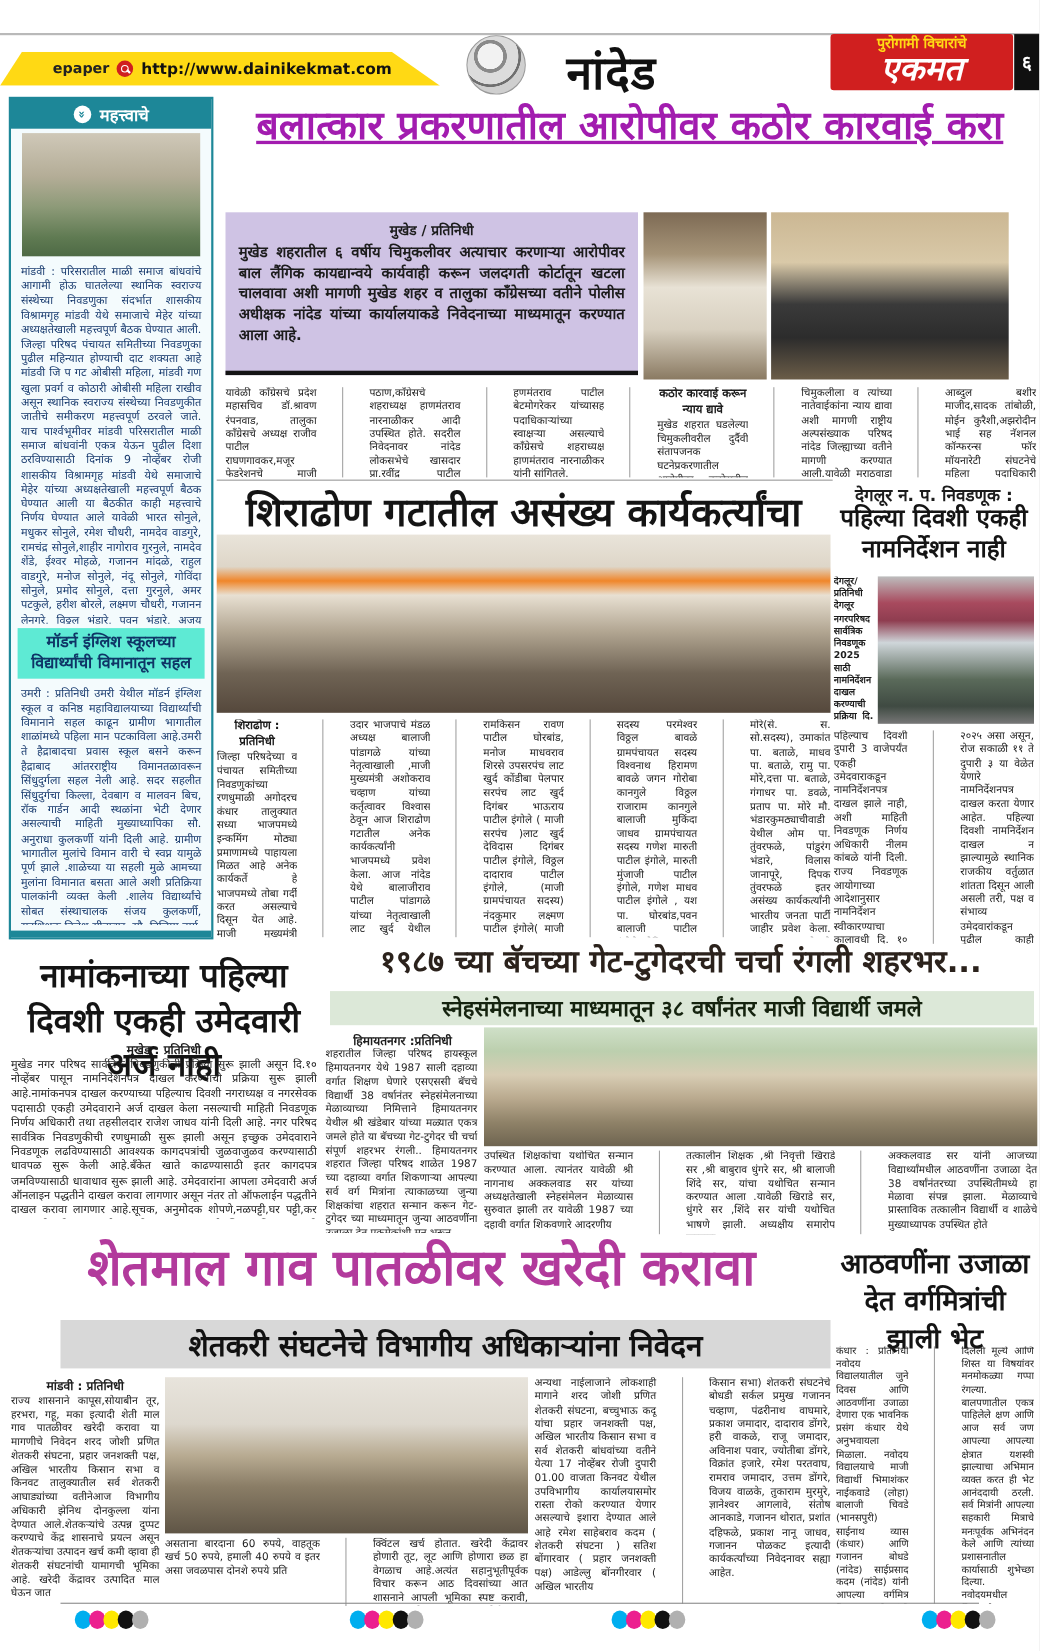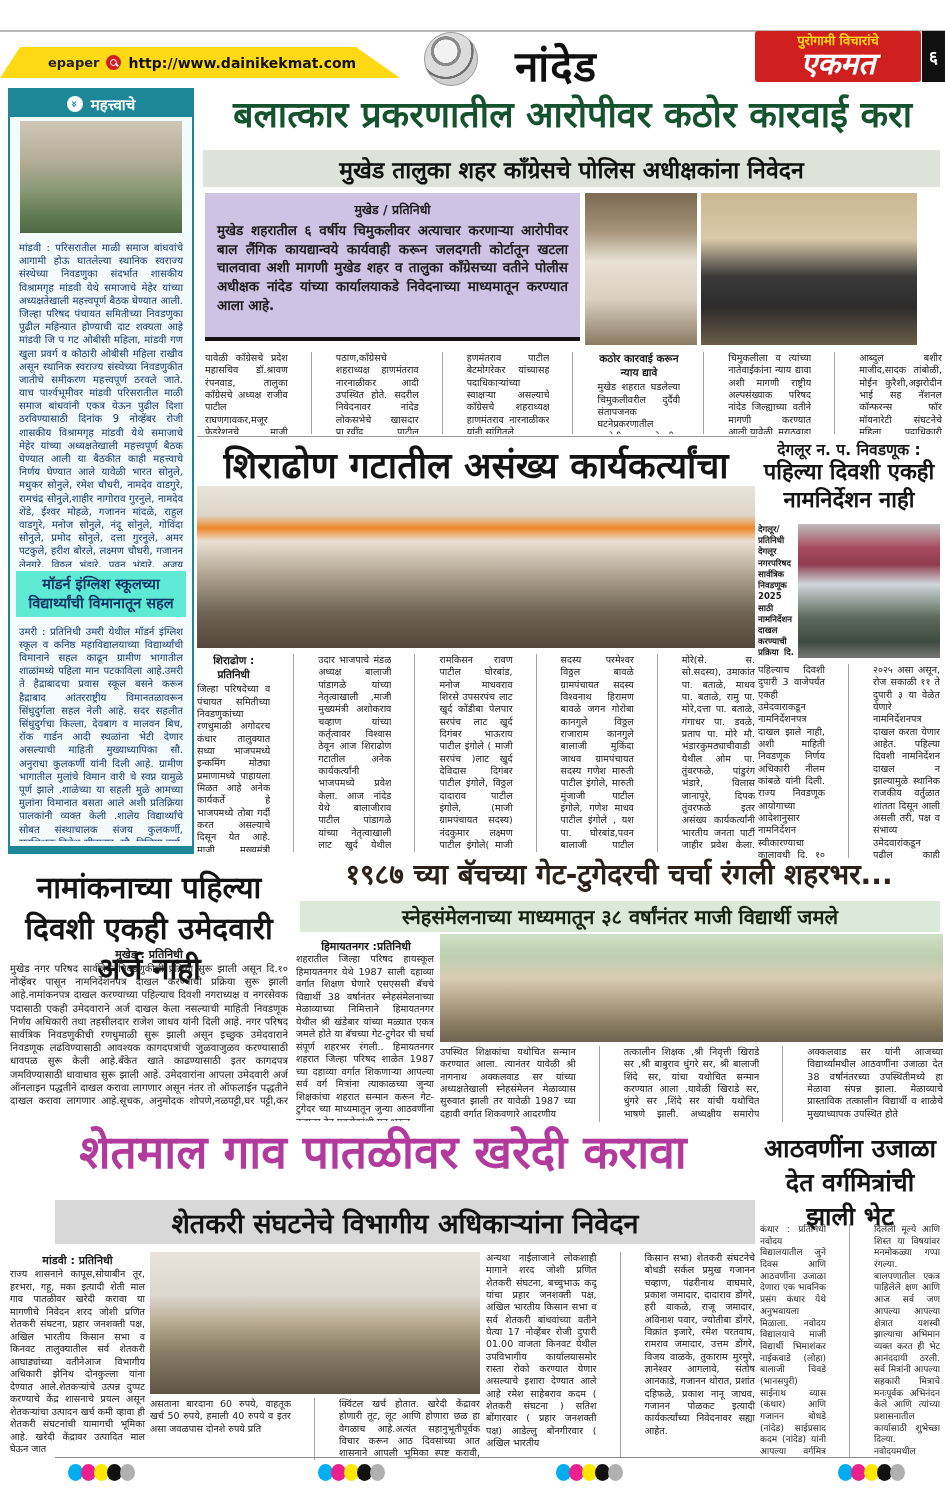--- a/index.html
+++ b/index.html
@@ -35,21 +35,21 @@
            display:flex;align-items:center;justify-content:center;gap:8px;}
   .sb-ico{width:16px;height:16px;border-radius:50%;background:#fff;color:#1d8798;display:flex;
           align-items:center;justify-content:center;font-size:11px;font-weight:bold;transform:rotate(90deg);}
   .sb-title{font-size:16.5px;font-weight:800;color:#0e3566;line-height:1.3;padding:6px 9px 2px 9px;}
   .sb-title2{font-size:14.5px;font-weight:800;color:#0e3566;line-height:1.3;text-align:center;
              background:#5eead4;padding:4px 6px;margin:4px 6px;}
   .sb-body{font-size:10px;color:#173a6e;padding:4px 9px;}
   .sb-bar{background:#1d8798;}
   .photo{background-color:#b9b2a2;}
   
-  .hl-red{color:#14532d;font-size:36px;font-weight:800;line-height:1.25;}
+  .hl-red{color:#a21caf;font-size:36px;font-weight:800;line-height:1.25;text-decoration:underline;}
   .band{background:#dde3da;font-weight:bold;color:#111;display:flex;align-items:center;justify-content:center;}
   .lead-box{background:#cfc3e4;border-bottom:4px solid #141414;box-sizing:border-box;padding:8px 12px;}
   .dl{font-weight:bold;text-align:center;font-size:12.5px;margin-bottom:3px;}
   .lead-text{font-size:13.5px;font-weight:600;text-align:justify;line-height:1.38;}
   .colset{display:flex;}
   .colset>div{flex:1;font-size:9.5px;text-align:justify;line-height:1.3;overflow:hidden;}
   .colset>div+div{border-left:1px solid #a3a3a3;padding-left:24px;margin-left:23px;}
   .hl-blk{color:#141414;font-weight:800;}
   .sub-in{font-weight:800;text-align:center;font-size:10.5px;margin-bottom:2px;}
   .hl-maroon{color:#2b221c;font-weight:800;}
@@ -90,21 +90,20 @@
     </div>
     <div class="photo" style="margin:4px 10px;height:112px;background:
          linear-gradient(180deg,#cfc8b8 0%,#b4ad97 35%,#8d9a78 60%,#5f7a52 85%,#4e6a45 100%);"></div>
     <div class="sb-body jt" style="height:322px;">मांडवी : परिसरातील माळी समाज बांधवांचे आगामी होऊ घातलेल्या स्थानिक स्वराज्य संस्थेच्या निवडणुका संदर्भात शासकीय विश्रामगृह मांडवी येथे समाजाचे मेहेर यांच्या अध्यक्षतेखाली महत्त्वपूर्ण बैठक घेण्यात आली. जिल्हा परिषद पंचायत समितीच्या निवडणुका पुढील महिन्यात होण्याची दाट शक्यता आहे मांडवी जि प गट ओबीसी महिला, मांडवी गण खुला प्रवर्ग व कोठारी ओबीसी महिला राखीव असून स्थानिक स्वराज्य संस्थेच्या निवडणुकीत जातीचे समीकरण महत्त्वपूर्ण ठरवले जाते. याच पार्श्वभूमीवर मांडवी परिसरातील माळी समाज बांधवांनी एकत्र येऊन पुढील दिशा ठरविण्यासाठी दिनांक 9 नोव्हेंबर रोजी शासकीय विश्रामगृह मांडवी येथे समाजाचे मेहेर यांच्या अध्यक्षतेखाली महत्त्वपूर्ण बैठक घेण्यात आली या बैठकीत काही महत्त्वाचे निर्णय घेण्यात आले यावेळी भारत सोनुले, मधुकर सोनुले, रमेश चौधरी, नामदेव वाडगुरे, रामचंद्र सोनुले,शाहीर नागोराव गुरनुले, नामदेव शेंडे, ईश्वर मोहळे, गजानन मांदळे, राहुल वाडगुरे, मनोज सोनुले, नंदू सोनुले, गोविंदा सोनुले, प्रमोद सोनुले, दत्ता गुरनुले, अमर पटकुले, हरीश बोरले, लक्ष्मण चौधरी, गजानन लेनगुरे, विठ्ठल भंडारे, पवन भंडारे, अजय वाडगुरे, प्रभावती गुरे, रामा सोनुले, संजय सोनुले, रमा देवराव सोनुले, सखाराम सोनुले यांच्यासह समाज बैठकीत उपस्थित होते सूत्रसंचालन दिनेश लेनगुरे यांनी केले आभार प्रदर्शन ओंकार सोनुले यांनी मानले.</div>
     <div class="sb-title2">मॉडर्न इंग्लिश स्कूलच्या विद्यार्थ्यांची  विमानातून सहल</div>
     <div class="sb-body jt" style="height:212px;">उमरी : प्रतिनिधी उमरी येथील मॉडर्न इंग्लिश स्कूल व कनिष्ठ महाविद्यालयाच्या विद्यार्थ्यांची विमानाने सहल काढून ग्रामीण भागातील शाळांमध्ये पहिला मान पटकाविला आहे.उमरी ते हैद्राबादचा प्रवास स्कूल बसने करून हैद्राबाद आंतरराष्ट्रीय विमानतळावरून सिंधुदुर्गला सहल नेली आहे. सदर सहलीत सिंधुदुर्गचा किल्ला, देवबाग व मालवन बिच, रॉक गार्डन आदी स्थळांना भेटी देणार असल्याची माहिती मुख्याध्यापिका सौ. अनुराधा कुलकर्णी यांनी दिली आहे. ग्रामीण भागातील मुलांचे विमान वारी चे स्वप्न यामुळे पूर्ण झाले .शाळेच्या या सहली मुळे आमच्या मुलांना विमानात बसता आले अशी प्रतिक्रिया पालकांनी व्यक्त केली .शालेय विद्यार्थ्यांचे सोबत संस्थाचालक संजय कुलकर्णी, सहशिक्षक निलेश सीताबार, सौ. निलिमा वर्मा, सौ.भावना पेशकार, सौ. सुप्रिया सुवर्णकार, उन्नती वर्मा व संजय भुसाडे इत्यादी स्टाफ गेलेला आहे.</div>
     <div class="sb-bar" style="position:absolute;left:0;bottom:0;width:100%;height:6px;"></div>
   </div>
 
   <div class="abs hl-red ctr" style="left:200px;top:92px;width:745px;">बलात्कार प्रकरणातील आरोपीवर कठोर कारवाई करा</div>
-  <div class="abs band" style="left:203px;top:150px;width:737px;height:37px;font-size:23px;">मुखेड तालुका शहर काँग्रेसचे पोलिस अधीक्षकांना निवेदन</div>
   <div class="abs lead-box" style="left:205px;top:193px;width:375px;height:148px;">
     <div class="dl">मुखेड / प्रतिनिधी</div>
     <div class="lead-text">मुखेड शहरातील ६ वर्षीय चिमुकलीवर अत्याचार करणाऱ्या आरोपीवर बाल लैंगिक कायद्यान्वये कार्यवाही करून जलदगती कोर्टातून खटला चालवावा अशी मागणी मुखेड शहर व तालुका काँग्रेसच्या वतीने पोलीस अधीक्षक नांदेड यांच्या कार्यालयाकडे निवेदनाच्या माध्यमातून करण्यात आला आहे.</div>
   </div>
   <div class="abs photo" style="left:585px;top:193px;width:112px;height:152px;background:
        linear-gradient(180deg,#7d6a54 0%,#a69478 25%,#e8e2d5 45%,#d8d0c0 70%,#8a7a62 100%);"></div>
   <div class="abs photo" style="left:701px;top:193px;width:216px;height:152px;background:
        linear-gradient(180deg,#cbb793 0%,#d9c9a8 30%,#3a3a3a 55%,#2c2c2c 75%,#6b5d48 100%);"></div>
   <div class="abs colset" style="left:205px;top:352px;width:737px;height:82px;">
     <div>यावेळी काँग्रेसचे प्रदेश महासचिव डॉ.श्रावण रंपनवाड, तालुका काँग्रेसचे अध्यक्ष राजीव पाटील राघणगावकर,मजूर फेडरेशनचे माजी संचालक शौकतखाँ</div>

